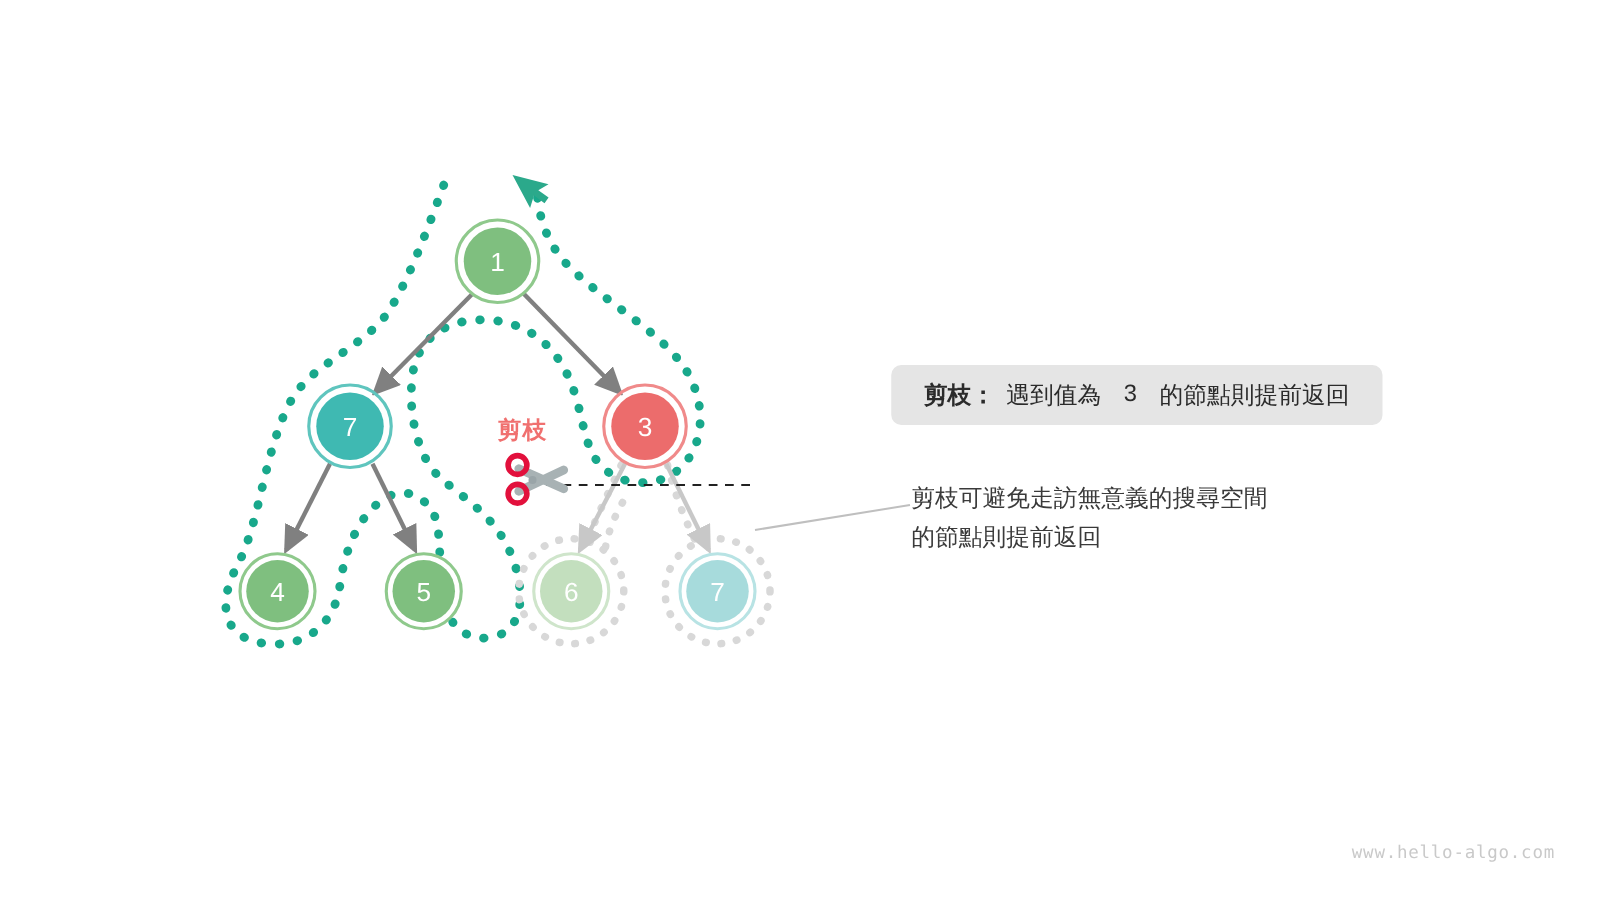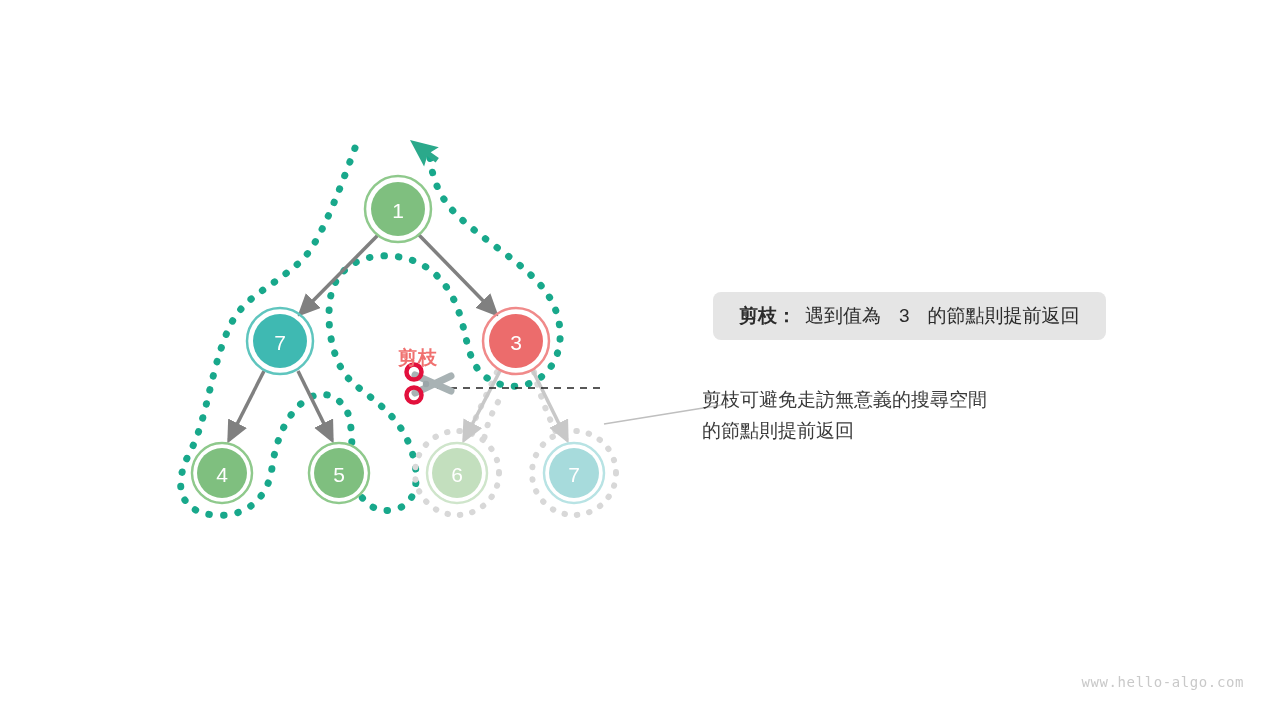--- a/index.html
+++ b/index.html
@@ -13,21 +13,21 @@
 
   .node-text{
     font-family:"Liberation Sans","DejaVu Sans",sans-serif;
     font-size:21px;fill:#ffffff;text-anchor:middle;dominant-baseline:central;
   }
   .node-text.faded{fill:#ffffff;}
 
   .cut-label{
     position:absolute;font-size:19px;font-weight:bold;color:#F0706F;
     font-family:"Liberation Sans","DejaVu Sans",sans-serif;
-    white-space:nowrap;letter-spacing:1px;margin-top:14px;
+    white-space:nowrap;letter-spacing:1px;
   }
 
   .pill{
     position:absolute;background:#E5E5E5;border-radius:8px;
     padding:11px 26px;font-size:19px;color:#2b2b2b;white-space:nowrap;
     font-family:"Liberation Sans","DejaVu Sans",sans-serif;
     display:flex;align-items:center;
   }
   .pill b{font-weight:bold;}
   .pill .sp{display:inline-block;width:9px;}
@@ -175,19 +175,19 @@
     <span class="sp"></span>
     <span>遇到值為</span>
     <span class="sp"></span>
       <span class="sp"></span>
     <span>3</span>
     <span class="sp"></span>
       <span class="sp"></span>
     <span>的節點則提前返回</span>
   </div>
 
-  <div class="caption" style="left:702px;top:385px;">
+  <div class="caption" style="left:729px;top:385px;">
     <div>剪枝可避免走訪無意義的搜尋空間</div>
     <div>的節點則提前返回</div>
   </div>
 
   <div class="watermark">www.hello-algo.com</div>
 </div>
 
 </body></html>

